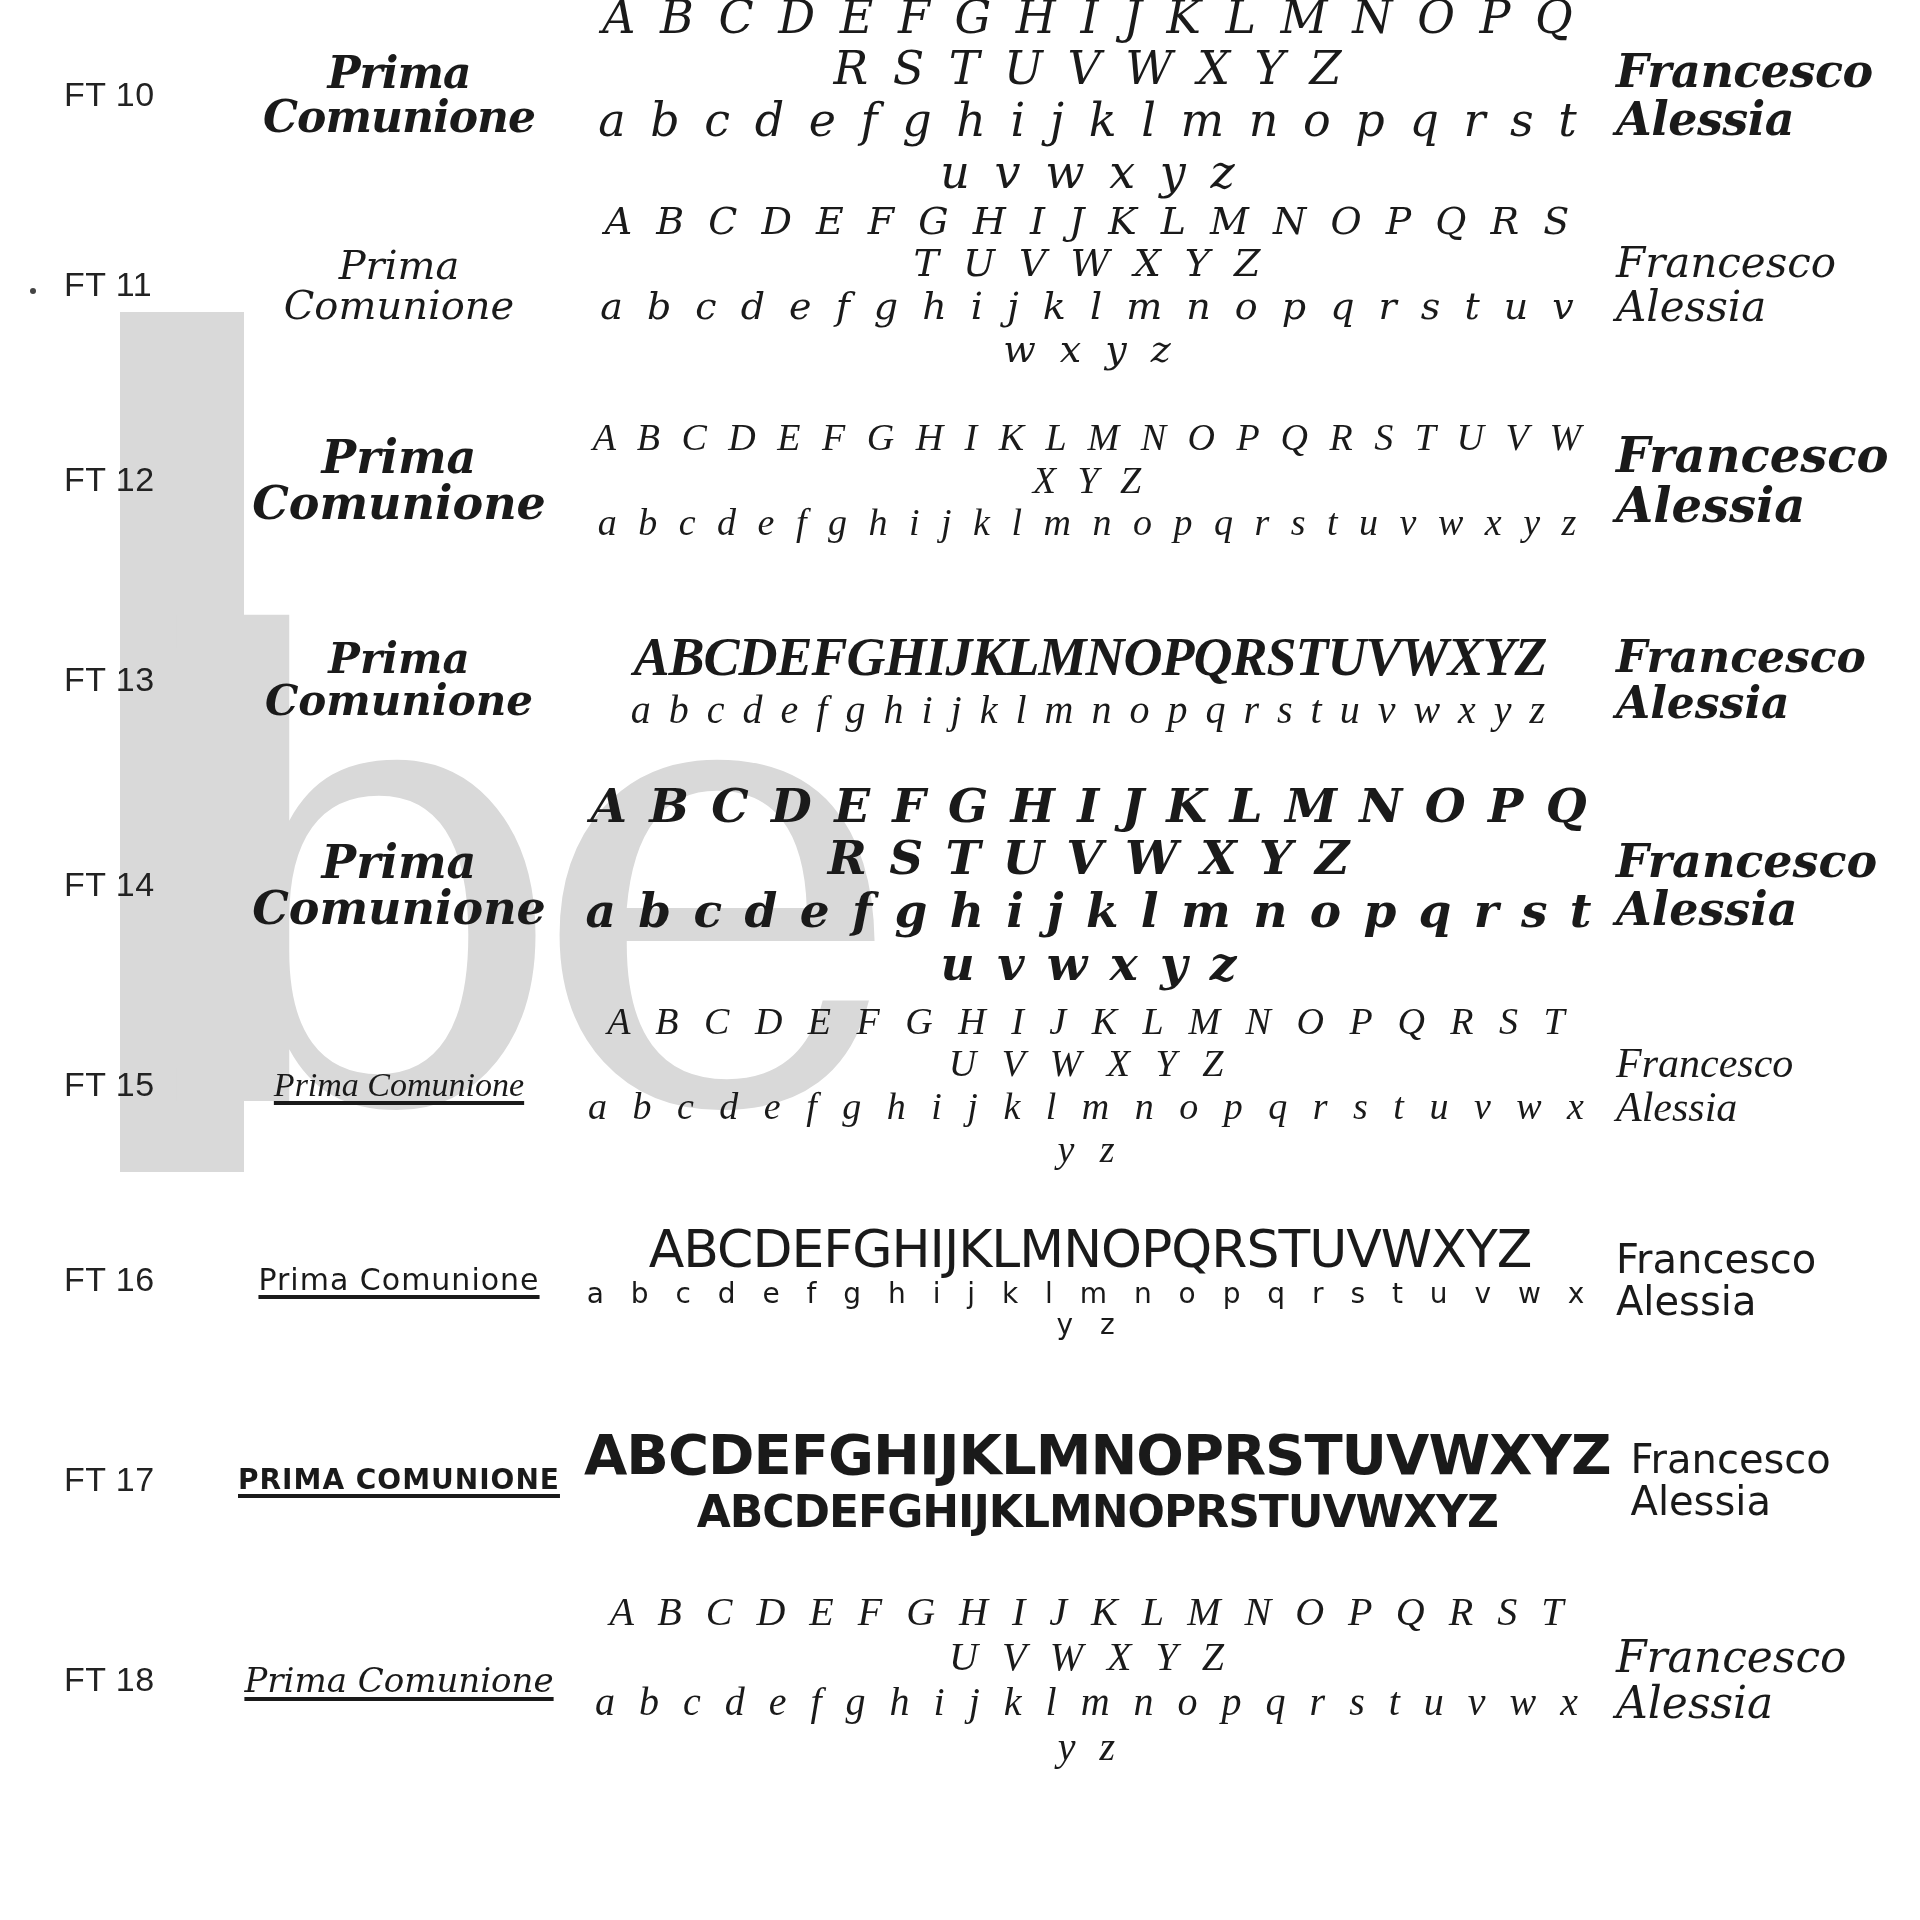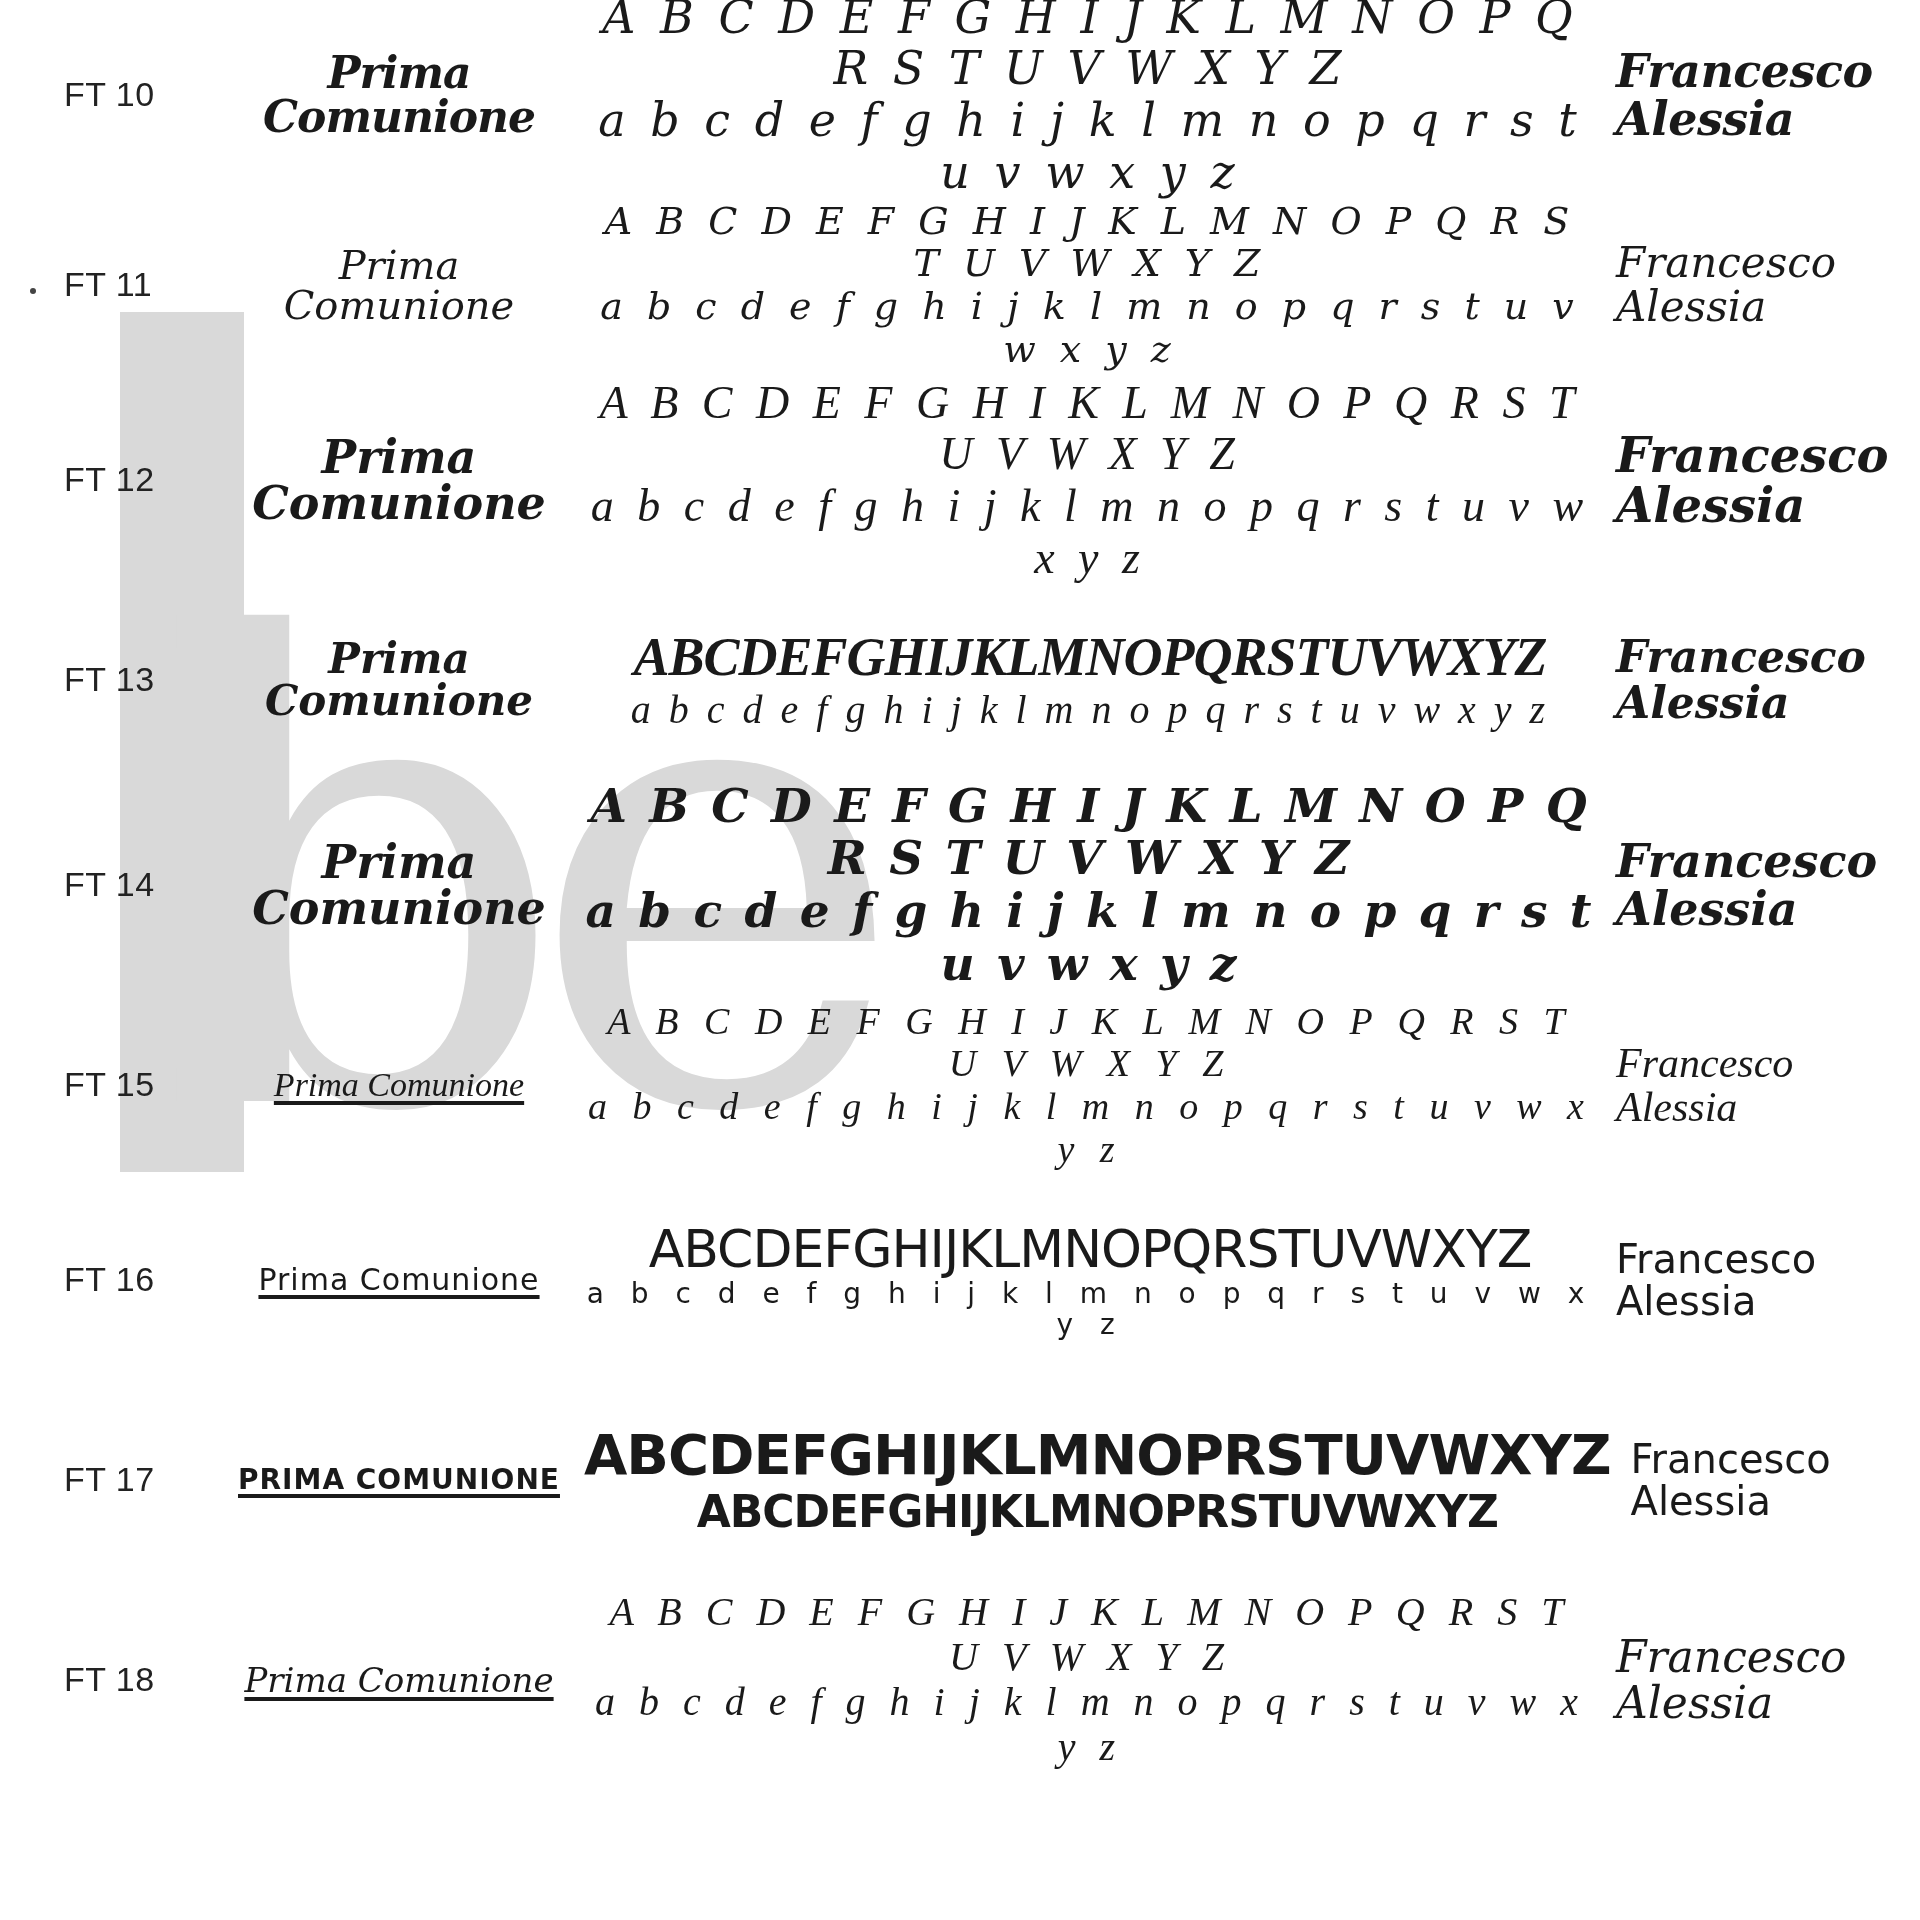--- a/index.html
+++ b/index.html
@@ -137,21 +137,21 @@
 
   
   .r11 { height: 190px; }
   .r11 .col-sample { font-size: 40px; }
   .r11 .col-alpha  { font-size: 38px; letter-spacing: 6px; }
   .r11 .col-names  { font-size: 42px; }
 
   
   .r12 { height: 200px; }
   .r12 .col-sample { font-size: 46px; }
-  .r12 .col-alpha  { font-size: 46px; letter-spacing: 6px; }
+  .r12 .col-alpha  { font-size: 38px; letter-spacing: 6px; }
   .r12 .col-names  { font-size: 48px; }
 
   
   .r13 { height: 200px; justify-content: center; }
   .r13 .col-sample { font-size: 42px; }
   .r13 .col-alpha-upper { font-size: 54px; letter-spacing: -1px; font-weight: 700; }
   .r13 .col-alpha-lower { font-size: 40px; letter-spacing: 4px; font-weight: 400; }
   .r13 .col-names  { font-size: 44px; }
 
   

